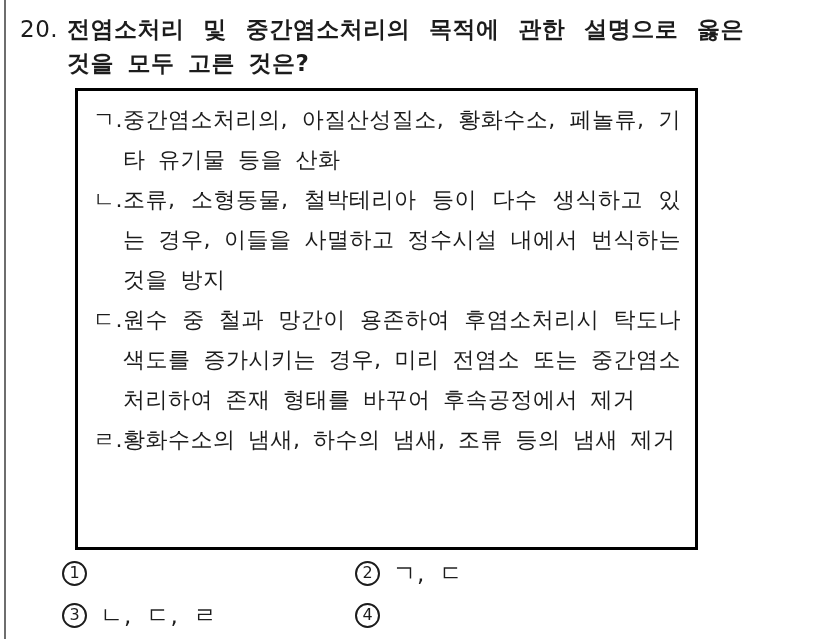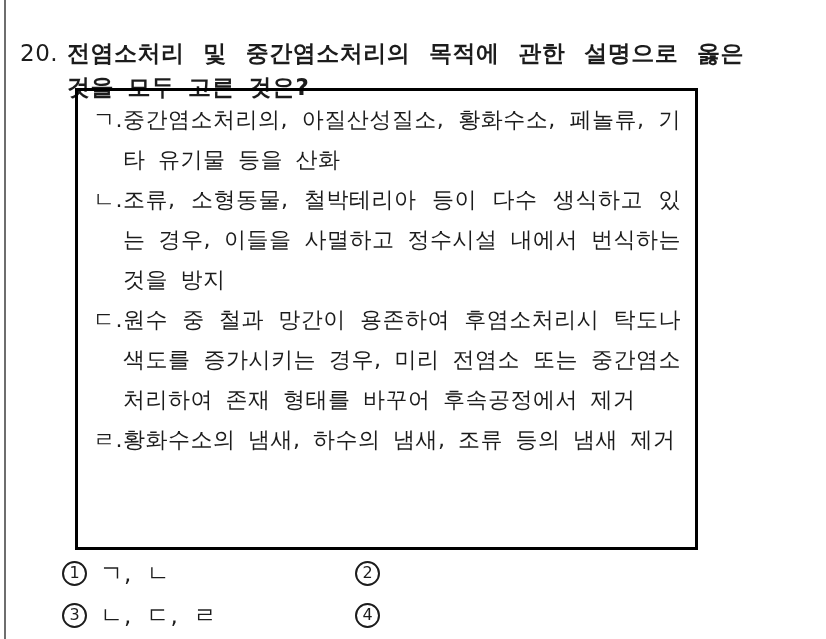--- a/index.html
+++ b/index.html
@@ -23,21 +23,20 @@
   
   .question {
     position: absolute;
     left: 20px; top: 12px;
     width: 724px;
     display: flex;
     align-items: flex-start;
     font-size: 23px;
     line-height: 34px;
     letter-spacing: 0.5px;
-    margin-top: 24px;
   }
   .qnum { flex: 0 0 47px; }
   .qtext { flex: 1; text-align: justify; word-spacing: 5px; font-weight: bold; }
 
   
   .items-box {
     position: absolute;
     left: 75px; top: 88px;
     width: 623px; height: 462px;
     box-sizing: border-box;
@@ -100,24 +99,24 @@
   </div>
   <div class="item">
     <span class="item-marker">ㄹ.</span>
     <div class="item-text">황화수소의 냄새, 하수의 냄새, 조류 등의 냄새 제거</div>
   </div>
 </div>
 
 <div class="choices">
   <div class="choice">
     <span class="choice-circle">1</span>
-    <span class="choice-items">ㄱ, ㄴ</span>
   </div>
   <div class="choice">
     <span class="choice-circle">2</span>
+    <span class="choice-items">ㄱ, ㄷ</span>
   </div>
   <div class="choice">
     <span class="choice-circle">3</span>
     <span class="choice-items">ㄴ, ㄷ, ㄹ</span>
   </div>
   <div class="choice">
     <span class="choice-circle">4</span>
   </div>
 </div>
 

